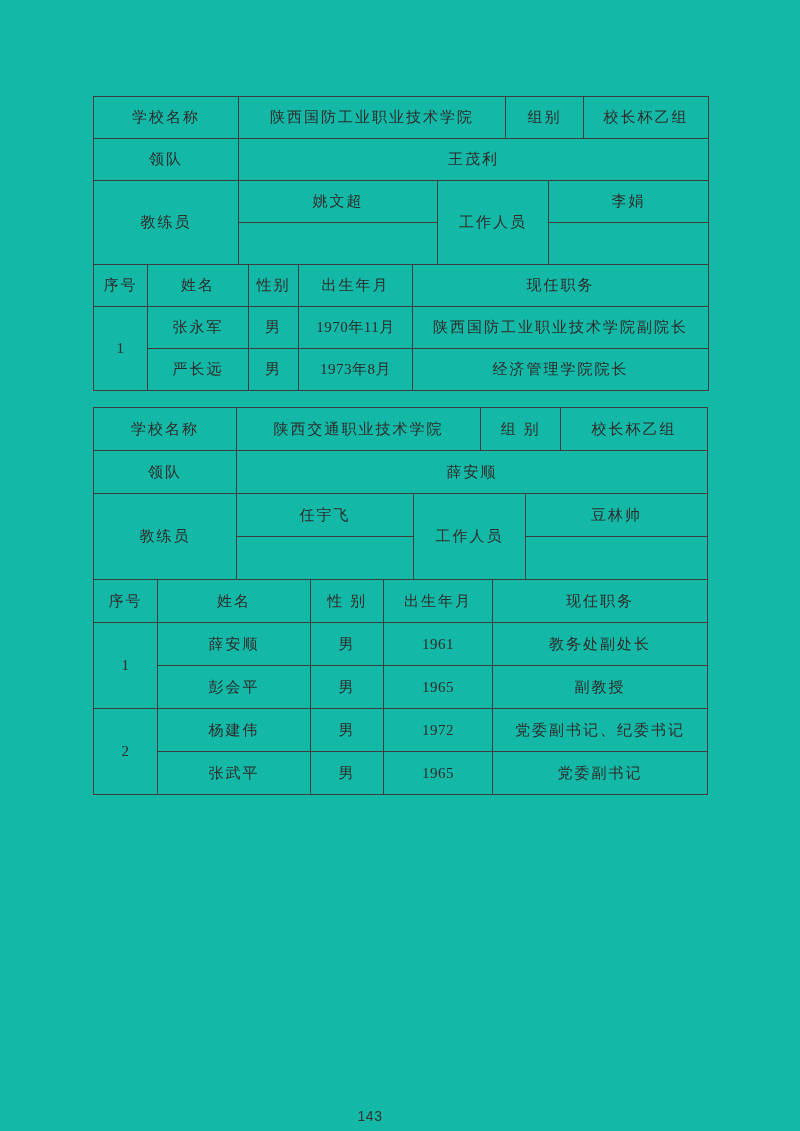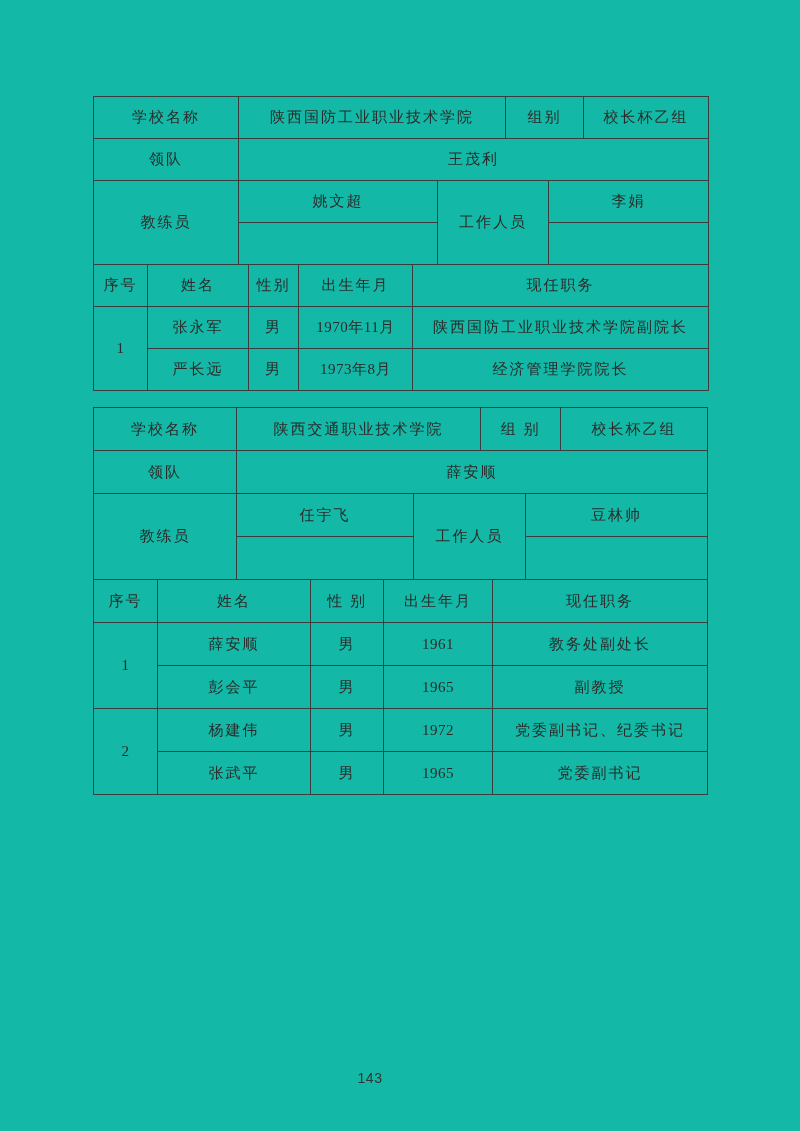--- a/index.html
+++ b/index.html
@@ -35,21 +35,21 @@
     letter-spacing: 0.5px;
     margin-top: 36px;
   }
   #table1 { left: 93px; top: 96px;  width: 615px; }
   #table2 { left: 93px; top: 407px; width: 614px; }
   #table1 tr { height: 42px; }
   #table2 tr { height: 43px; }
   .page-number {
     position: absolute;
     left: 0;
-    top: 1070px;
+    top: 1108px;
     width: 740px;
     text-align: center;
     font-family: "Liberation Sans", "DejaVu Sans", sans-serif;
     font-size: 14px;
     letter-spacing: 0.5px;
     color: #333333;
   }
 </style>
 </head>
 <body>

